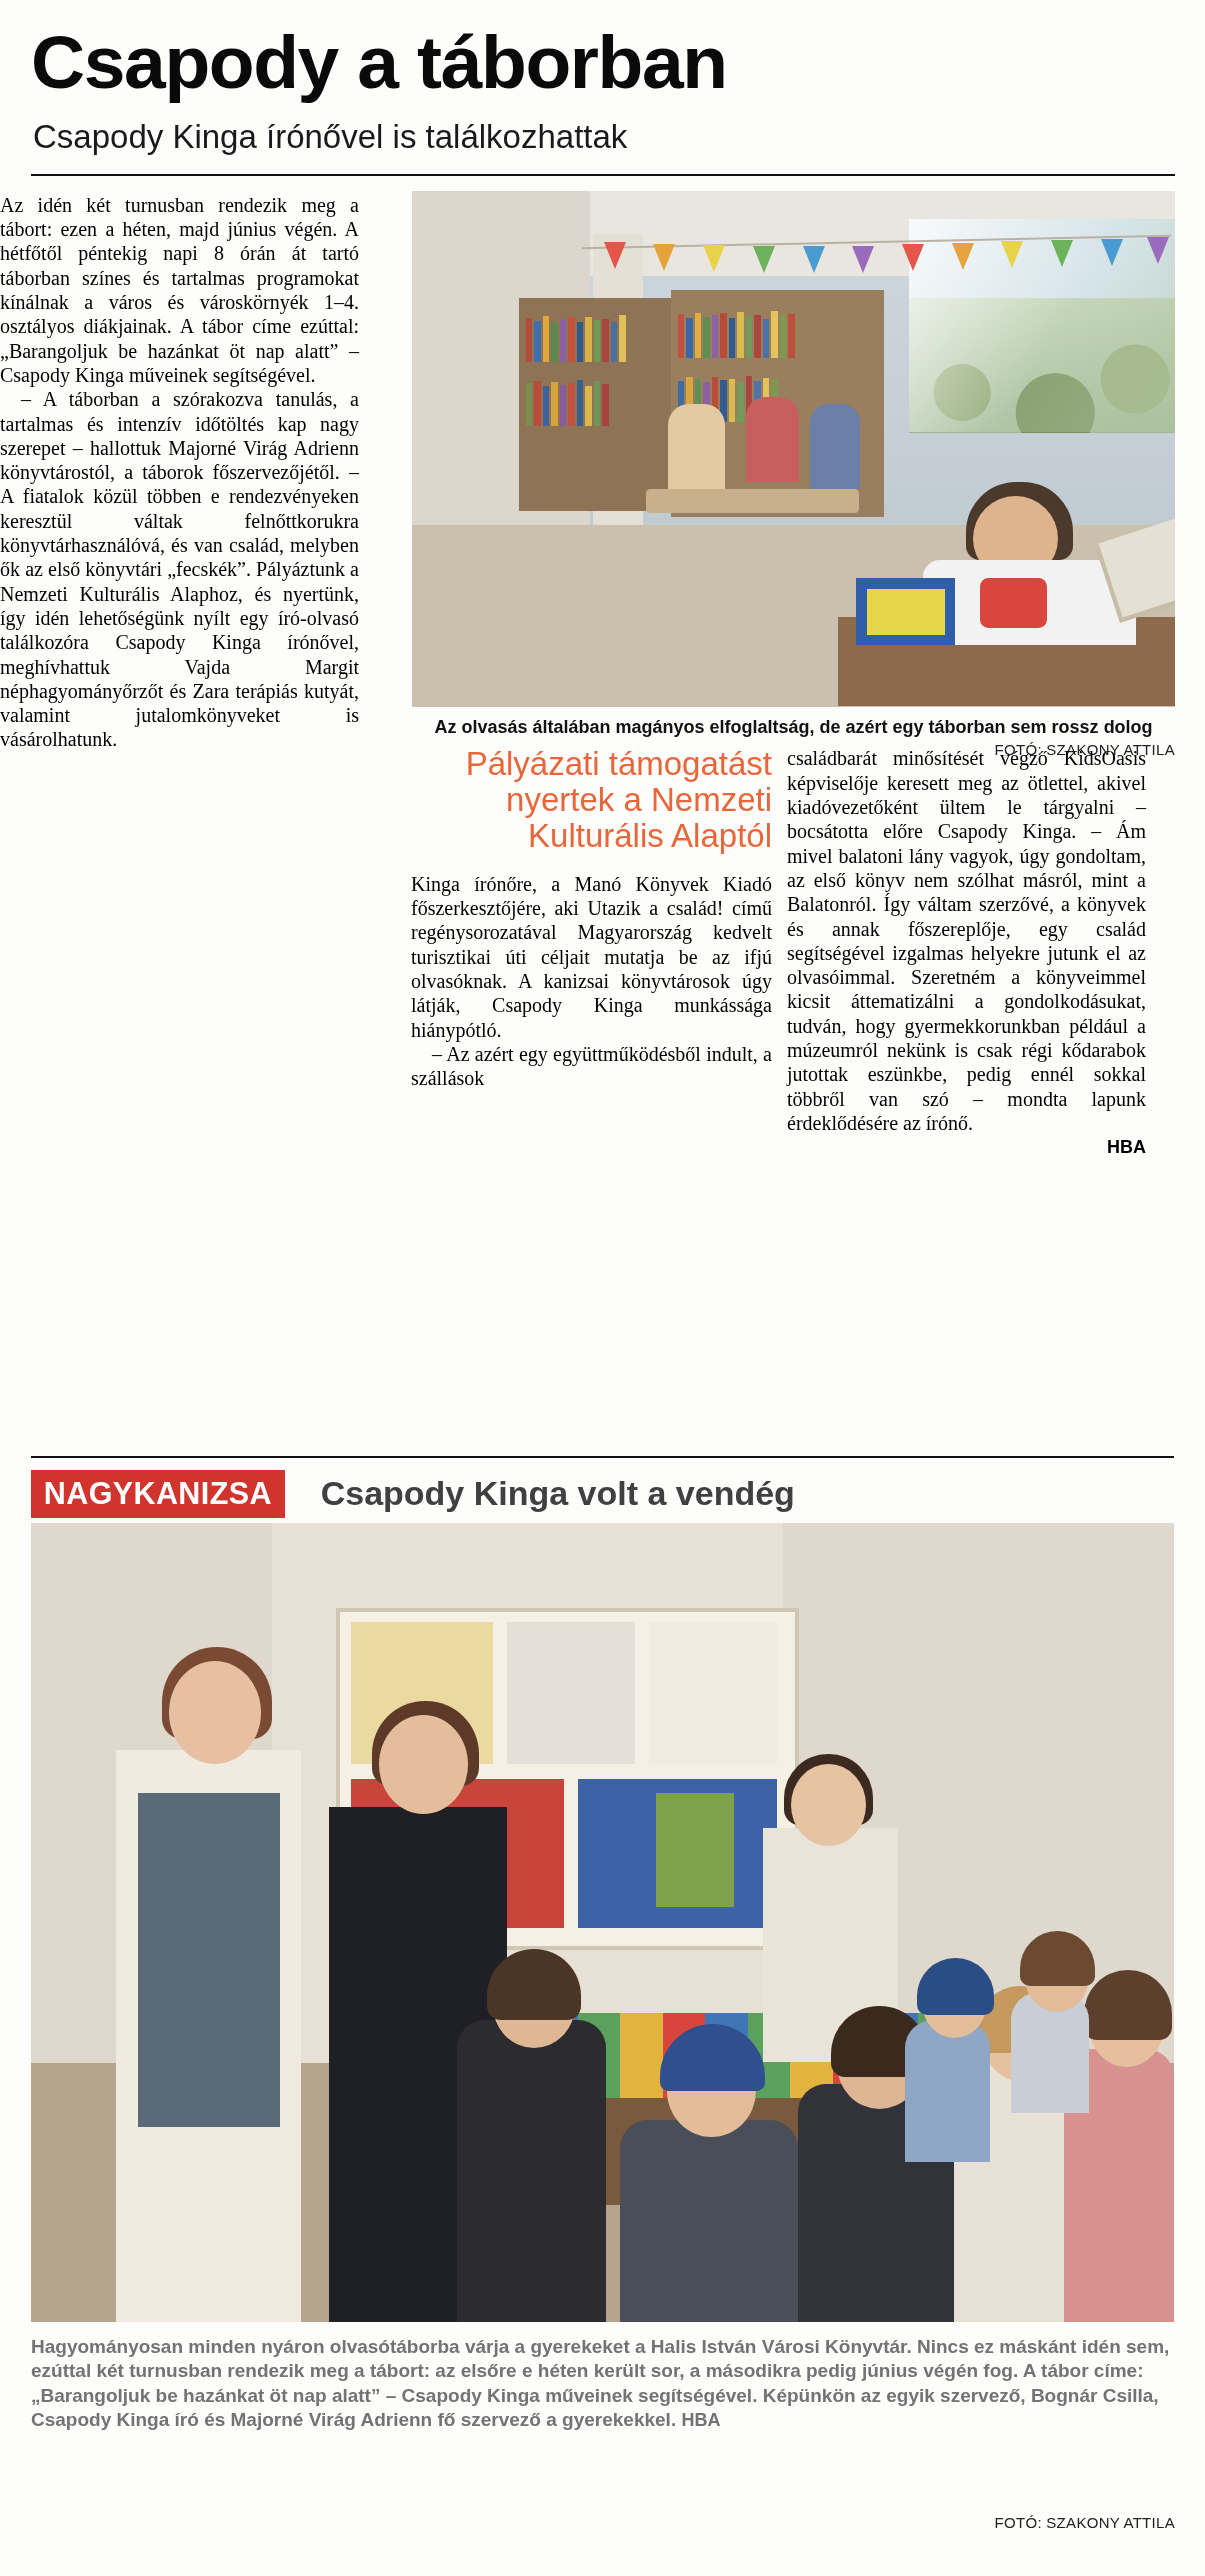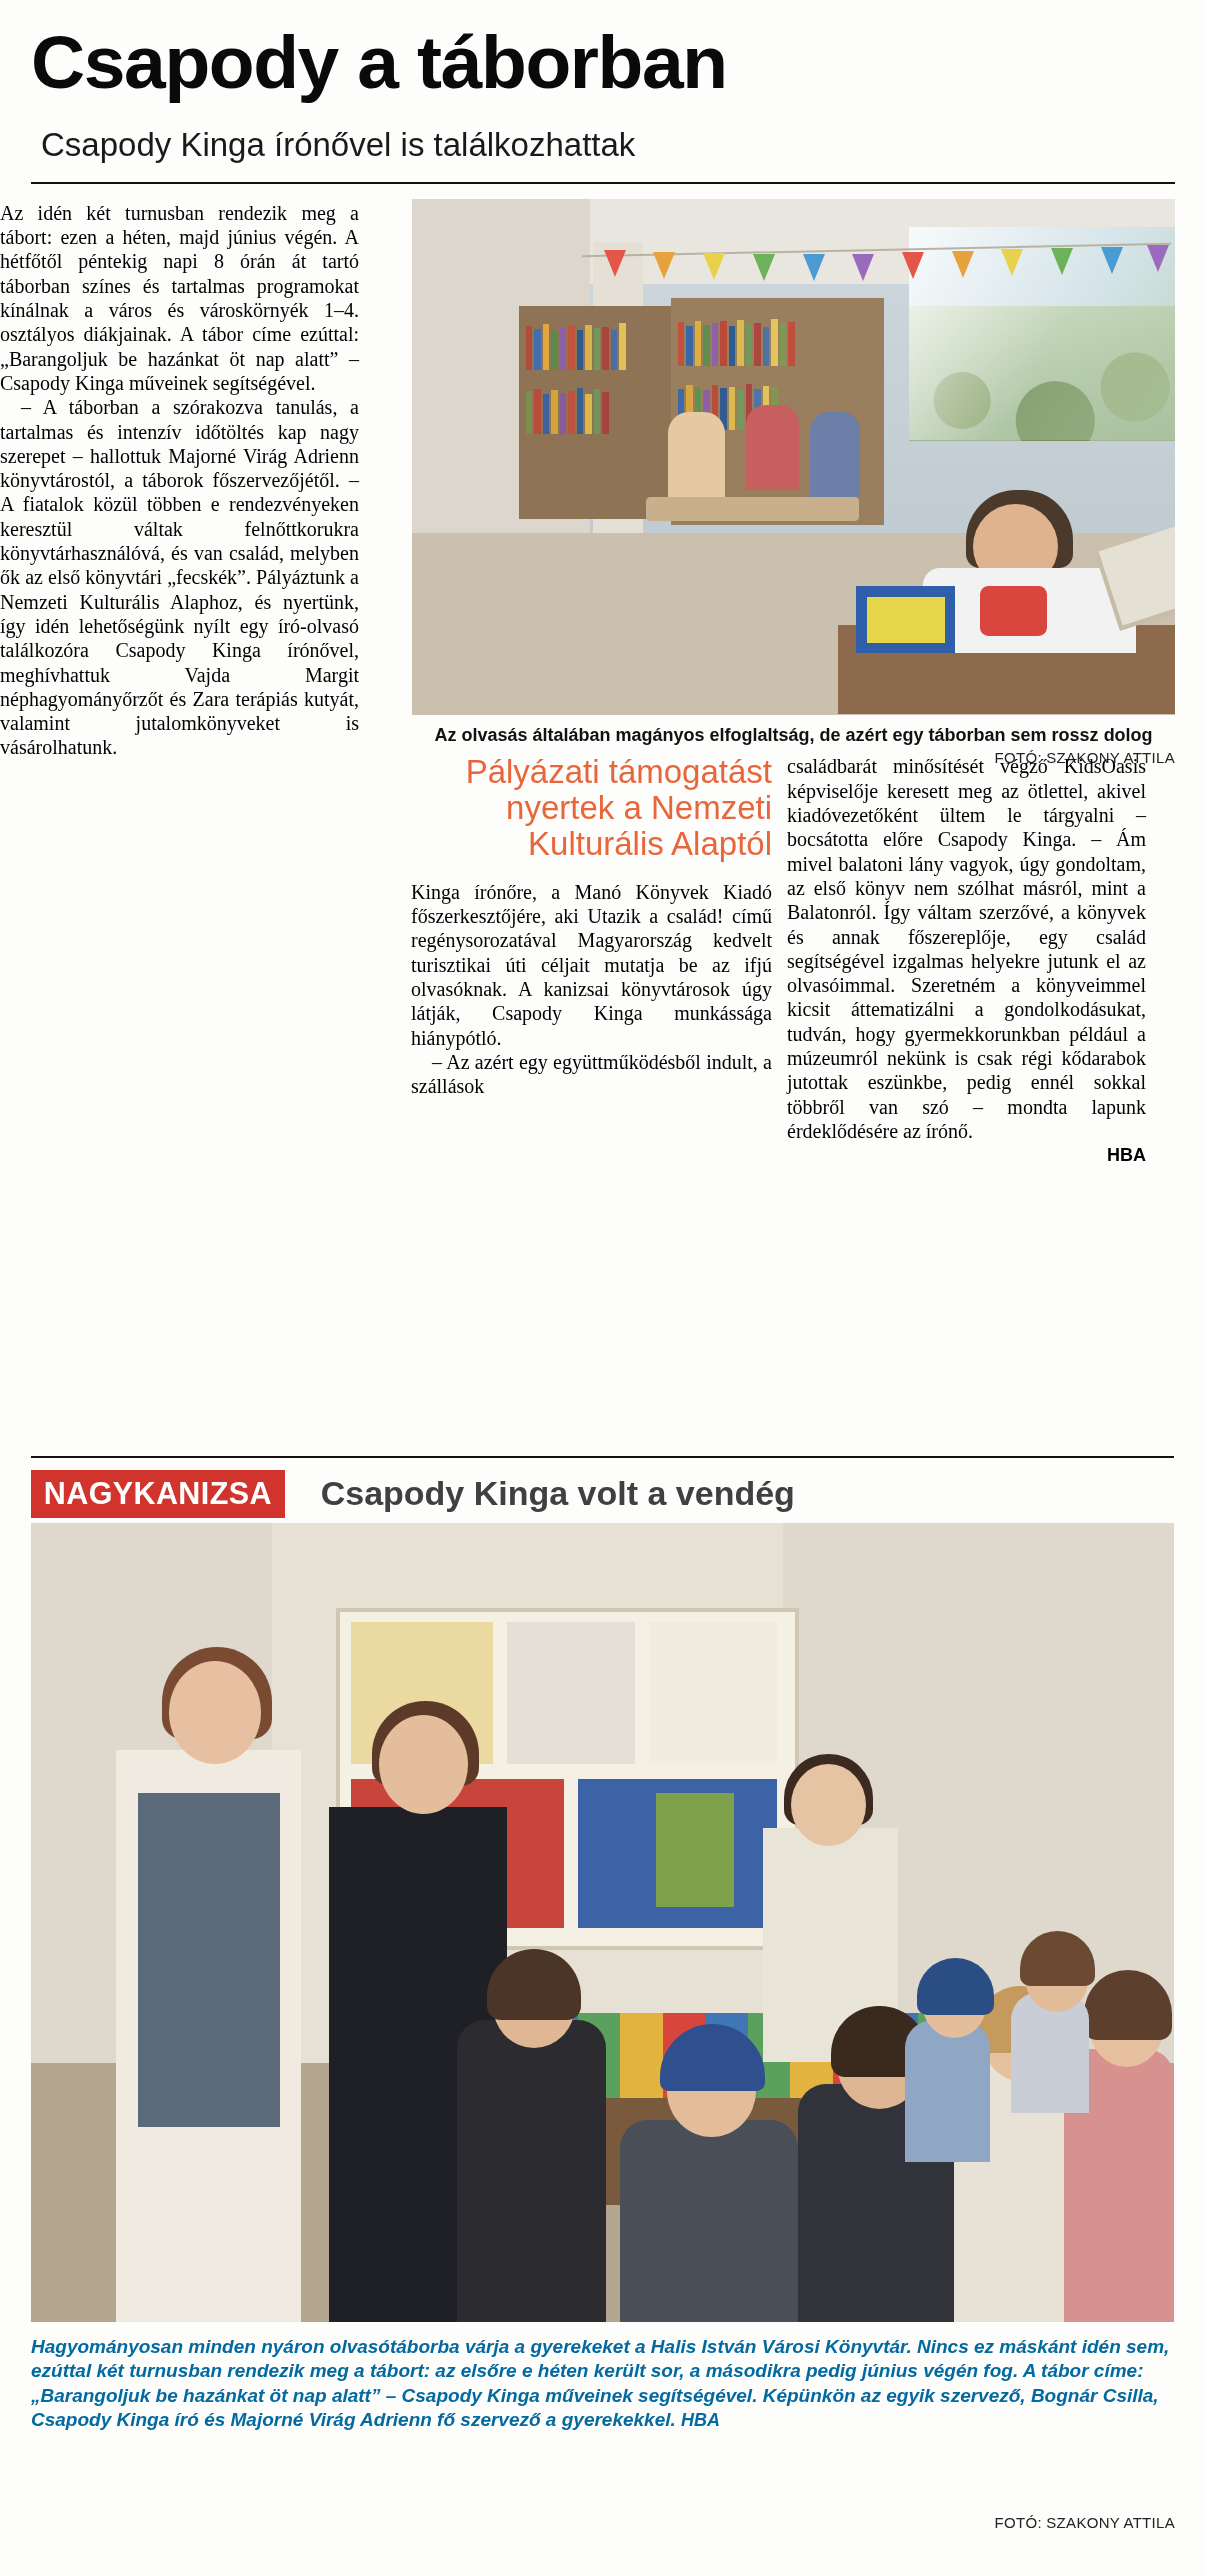--- a/index.html
+++ b/index.html
@@ -31,21 +31,21 @@
     padding: 24px 31px 0 31px;
     margin: 0;
     color: #0a0a0a;
   }
   .subhead {
     font-family: "Liberation Sans", sans-serif;
     font-weight: normal;
     font-size: 33px;
     line-height: 1.1;
     padding: 18.5px 33px 0 33px;
-    margin: 8px;
+    margin: 0;
     color: #1a1a1a;
   }
   .rule-top {
     margin: 18.5px 31px 0 31px;
     height: 2.1px;
     background: #111;
   }
 
   
   .body-area {
@@ -192,22 +192,21 @@
   }
   .cap2 {
     position: absolute;
     left: 31px;
     top: 2335px;
     width: 1143px;
     font-family: "Liberation Sans", sans-serif;
     font-weight: bold;
     font-size: 19px;
     line-height: 1.28;
-    color: #0369a1;
-    font-style: italic;
+    color: #737373;
   }
   .credit2 {
     position: absolute;
     right: 31px;
     top: 2514px;
     font-family: "Liberation Sans", sans-serif;
     font-size: 15px;
     letter-spacing: 0.3px;
     color: #222;
   }

